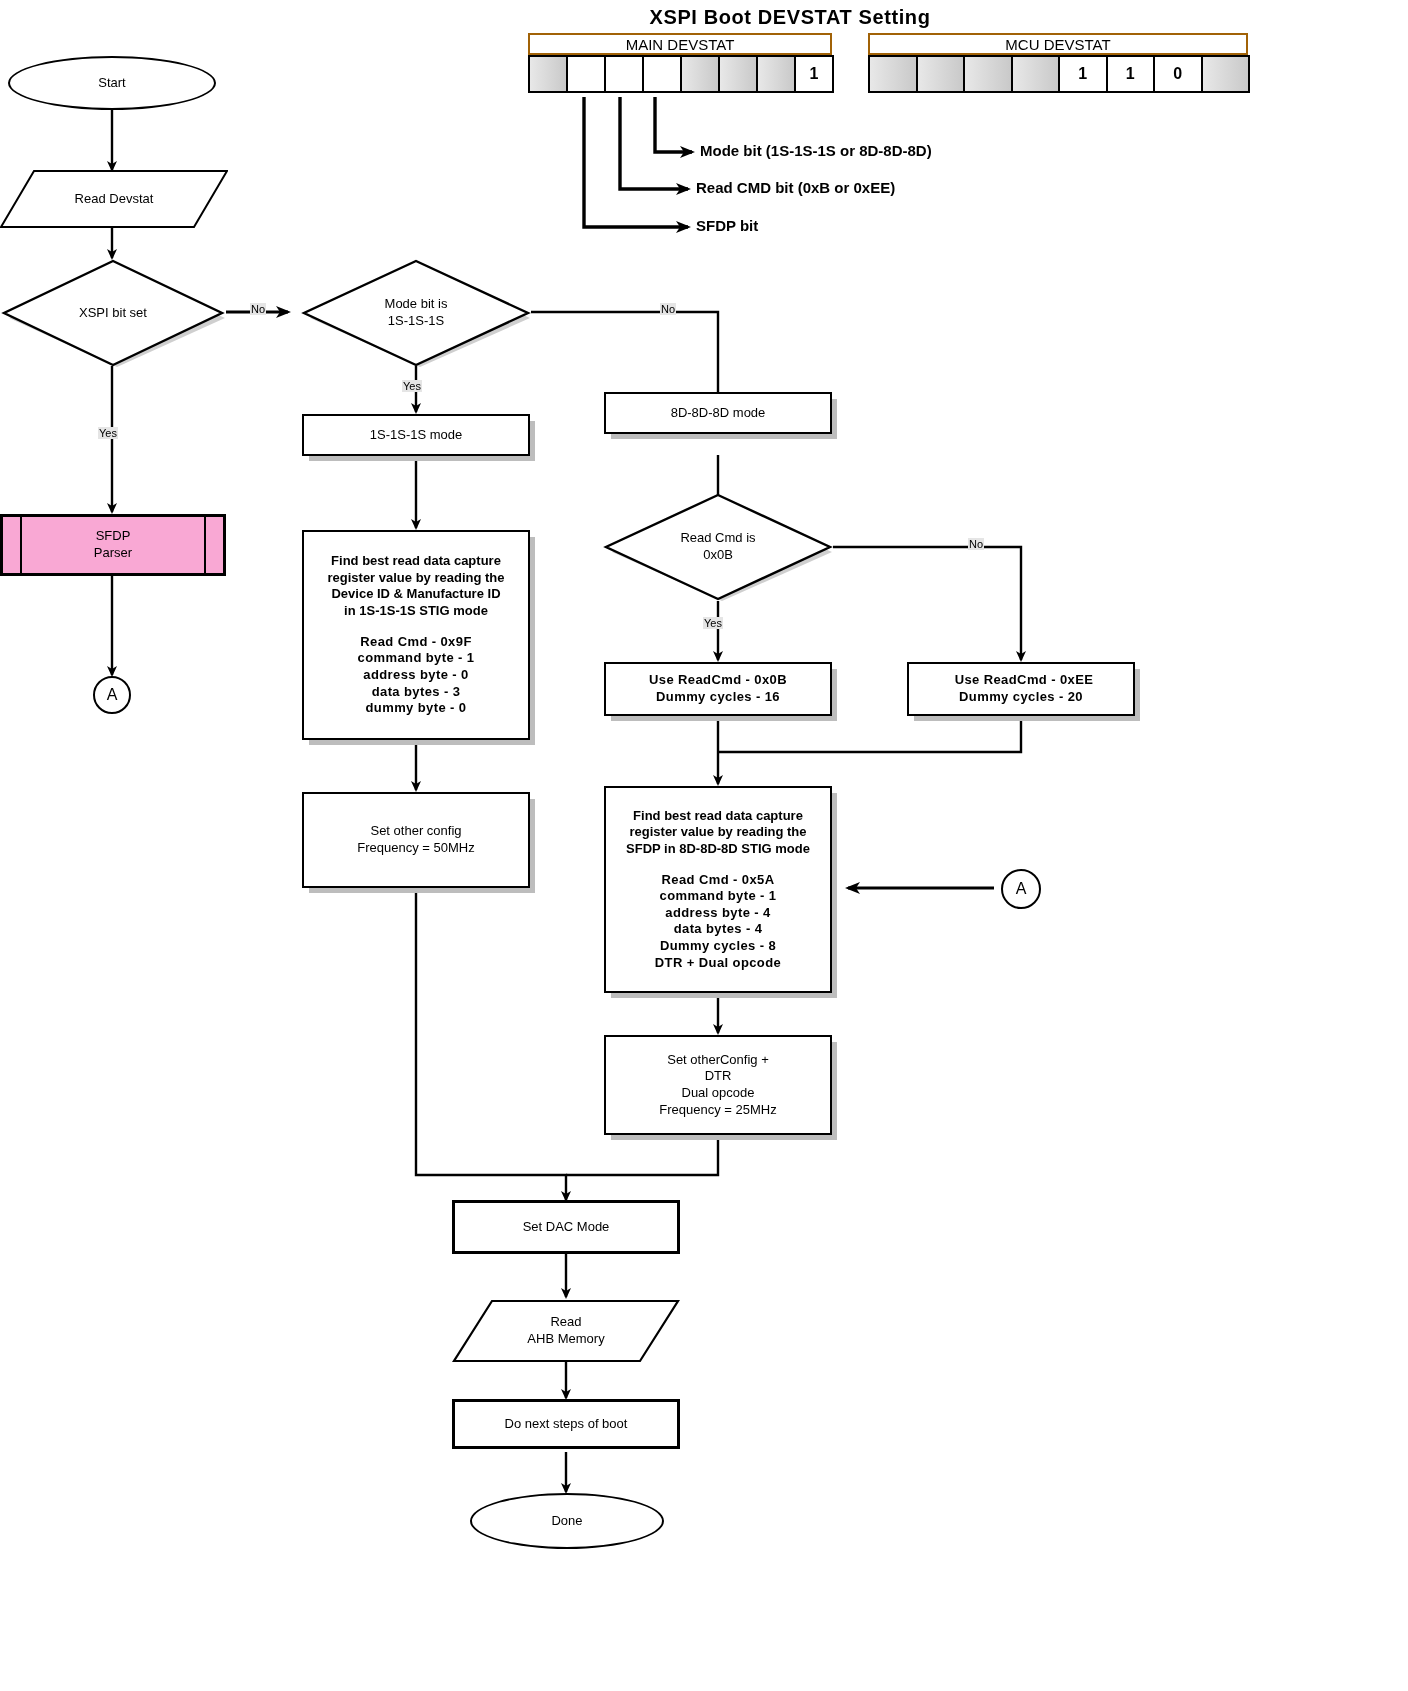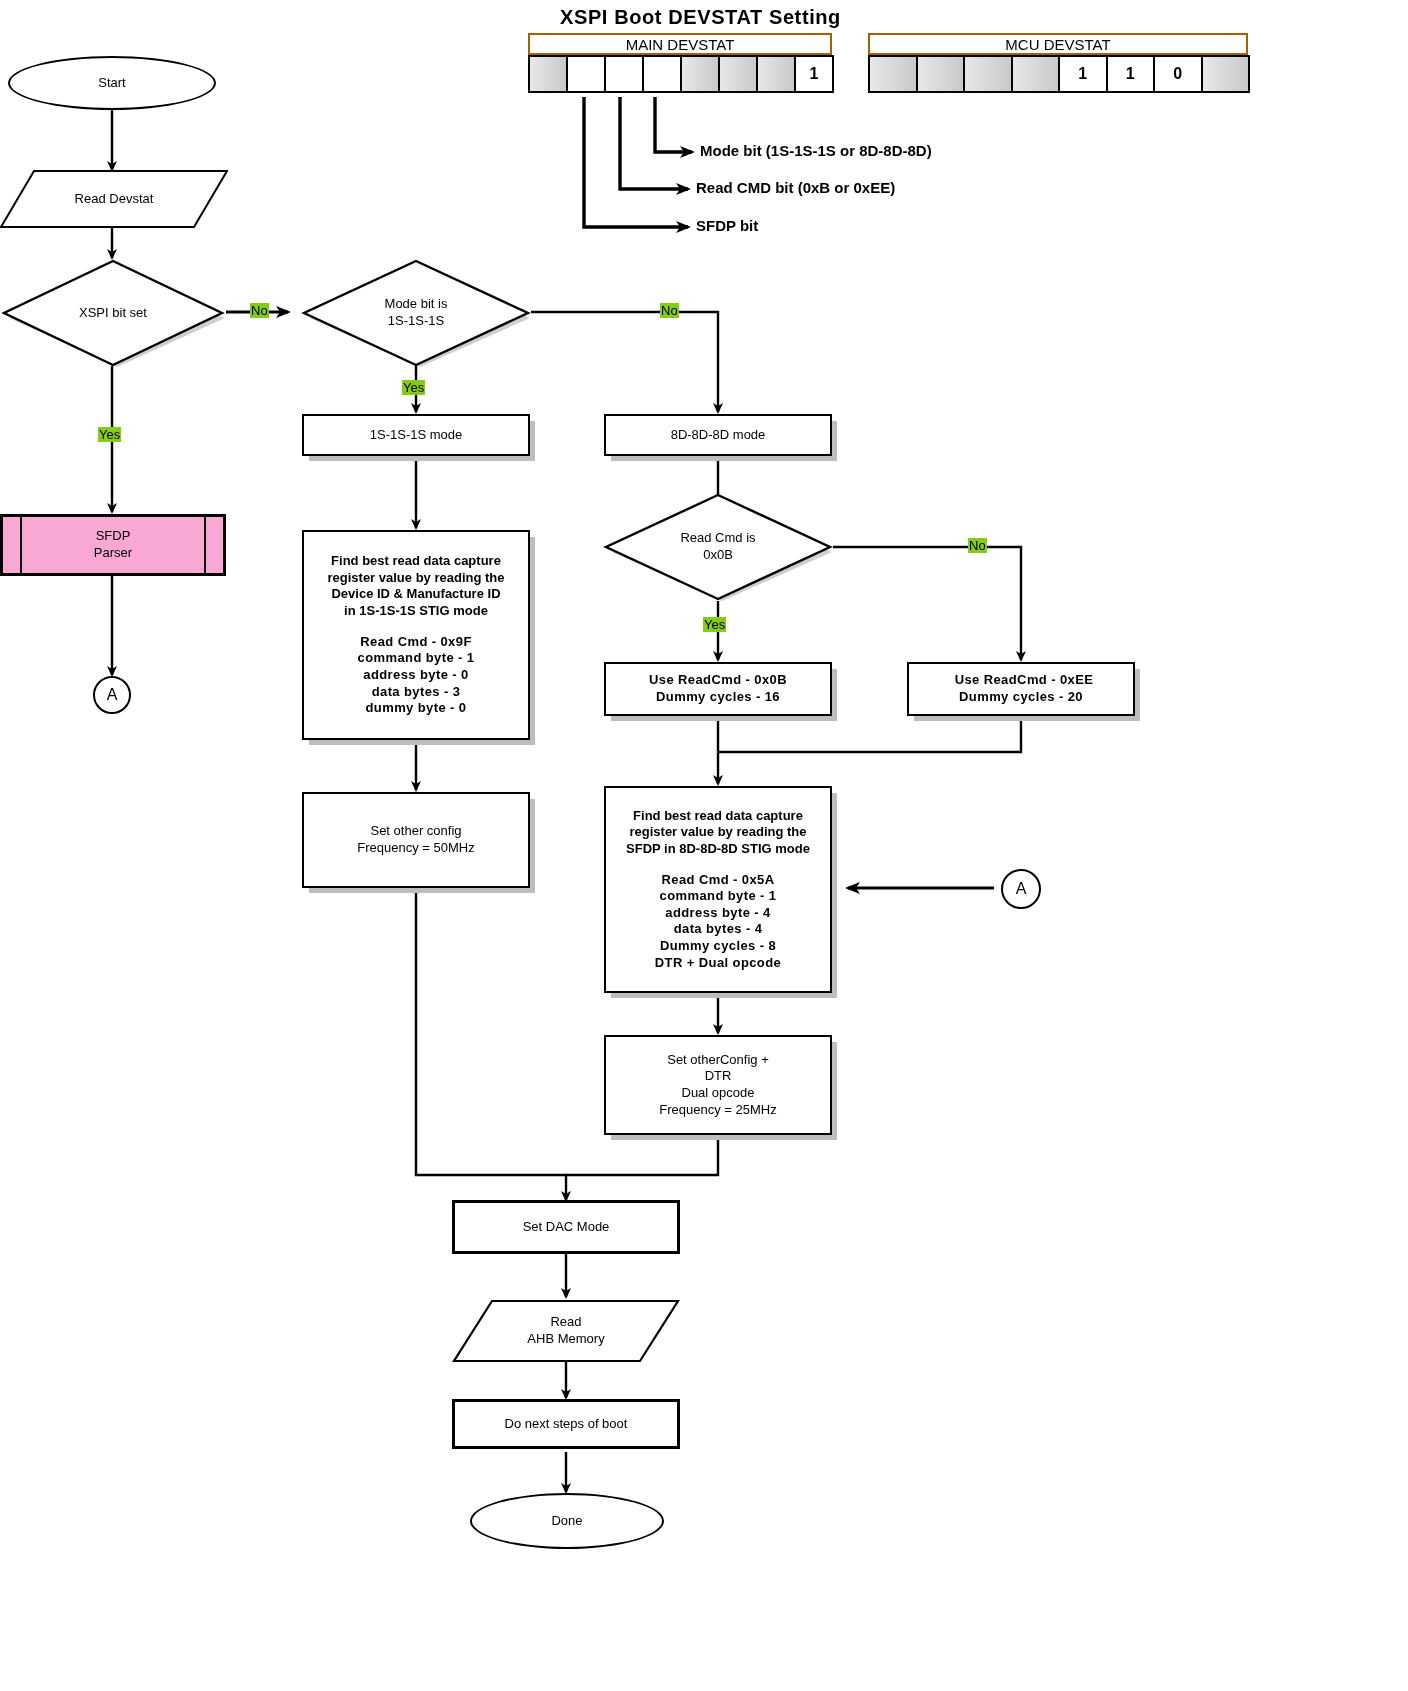--- a/index.html
+++ b/index.html
@@ -25,20 +25,21 @@
     height: 1691px;
     pointer-events: none;
   }
 
   
   .doc-title {
     position: absolute;
     left: 560px;
     top: 6px;
     width: 460px;
+    text-align: center;
     font-size: 20px;
     font-weight: bold;
     letter-spacing: 0.6px;
   }
 
   
   .reg-block { position: absolute; }
   .reg-header {
     box-sizing: border-box;
     border: 2px solid #a16207;
@@ -133,22 +134,22 @@
     font-size: 16px;
   }
 
   
   .bold-body { font-weight: bold; font-size: 13px; }
   .mono-ish { letter-spacing: 0.4px; }
 
   
   .edge-label {
     position: absolute;
-    font-size: 13px;
-    background: #84cc16;
+    font-size: 11px;
+    background: #e5e5e5;
     padding: 0 1px;
     white-space: nowrap;
   }
 </style>
 </head>
 <body>
 
 <div id="canvas">
 
   <svg id="wire" viewBox="0 0 1408 1691">
@@ -287,21 +288,21 @@
     <div class="txt">
       <span style="white-space:pre-line;">Mode bit is
 1S-1S-1S</span>
     </div>
   </div>
 
   <div class="node n-proc n-shadow" style="left:302px; top:414px; width:228px; height:42px;">
     <div class="txt">1S-1S-1S mode</div>
   </div>
 
-  <div class="node n-proc n-shadow" style="left:604px; top:414px; width:228px; height:42px;">
+  <div class="node n-proc n-shadow" style="left:604px; top:392px; width:228px; height:42px;">
     <div class="txt">8D-8D-8D mode</div>
   </div>
 
   <div class="node n-proc n-shadow bold-body" style="left:302px; top:530px; width:228px; height:210px;">
     <div class="txt">
       <div style="white-space:pre-line;">Find best read data capture
 register value by reading the
 Device ID &amp; Manufacture ID
 in 1S-1S-1S STIG mode</div>
       <div style="height:14px;"></div>

